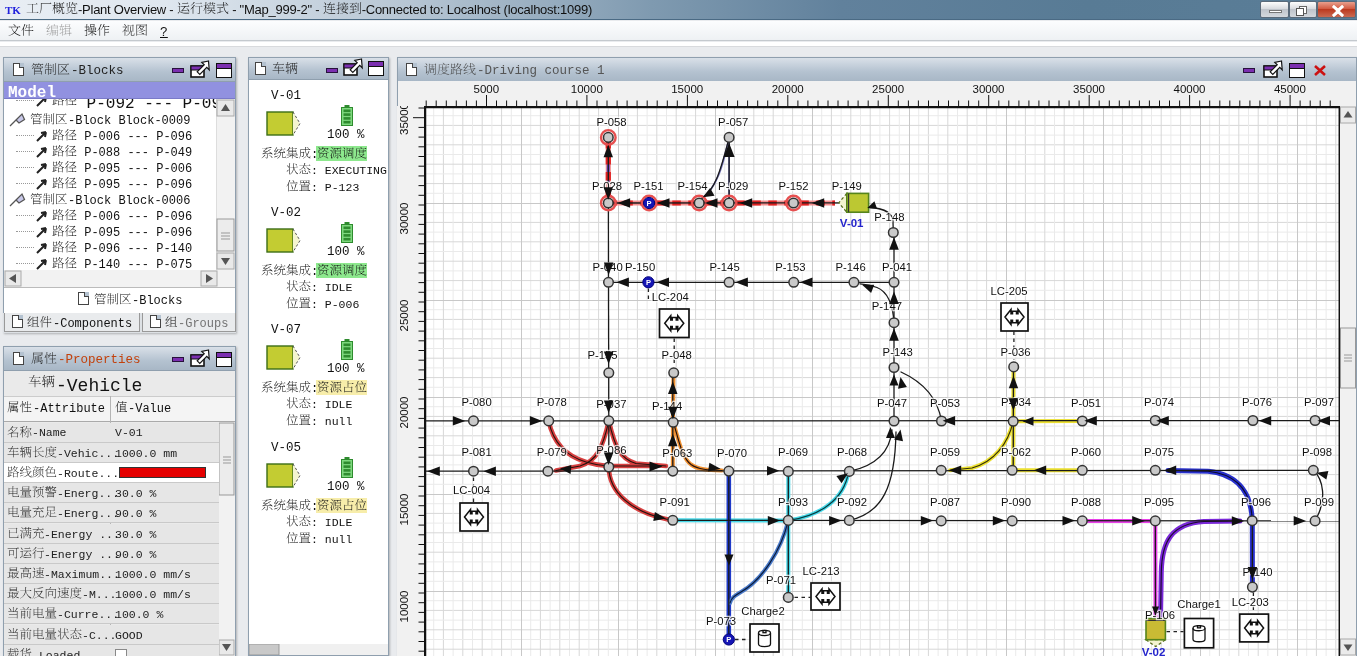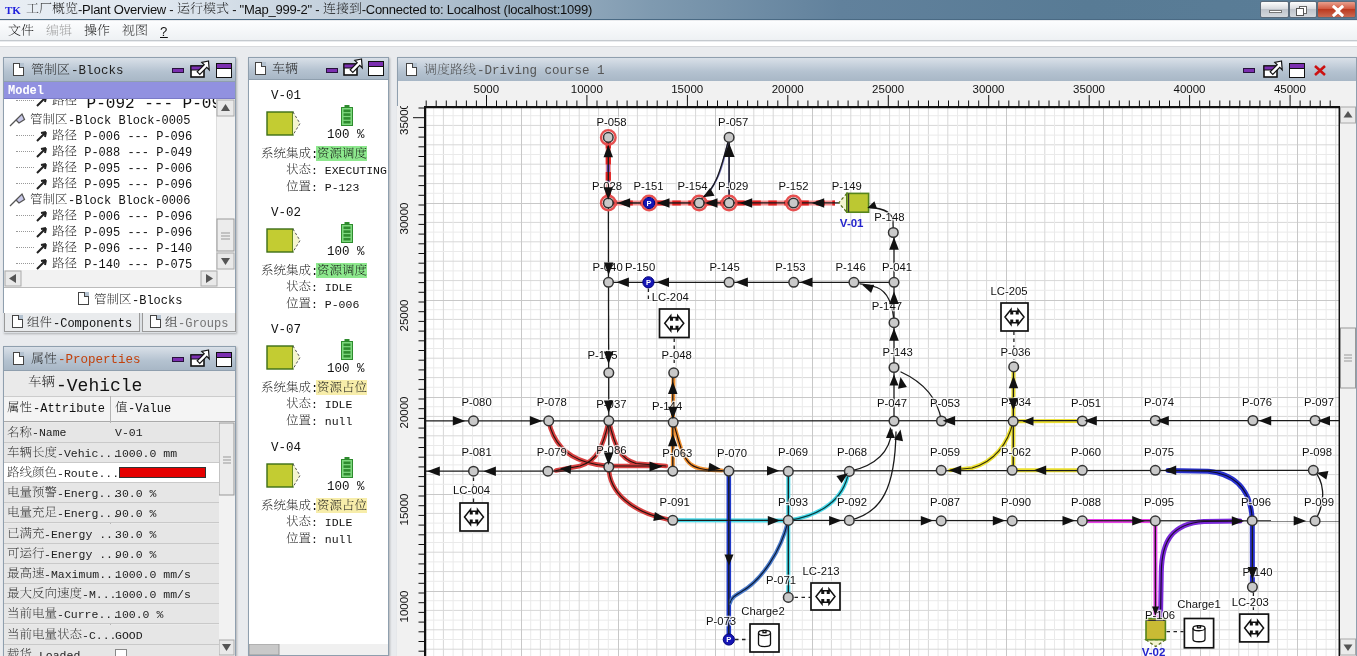--- a/index.html
+++ b/index.html
@@ -147,41 +147,41 @@
   </svg>
 <div class="abs mono" style="left:71px;top:64px;font-size:12.5px;color:#222">-Blocks</div>
 <div class="pdash" style="left:172px;top:68px"></div>
 <svg class="prest" style="left:190px;top:60px" width="21" height="20">
     <rect x="1" y="6" width="13" height="11" fill="#fff" stroke="#111" stroke-width="1.6"></rect>
     <rect x="1" y="6" width="13" height="4" fill="#7b2fb0" stroke="#111"></rect>
     <polygon points="18.5,1 11.8,2.4 14.2,4.8 7.2,11.8 9.8,14.4 16.8,7.4 19.2,9.8" fill="#fff" stroke="#111" stroke-width="1.2"></polygon>
   </svg>
 <div class="pmax" style="left:216px;top:63px"></div>
 <div class="abs" style="left:4px;top:82px;width:231px;height:17px;background:#9191e0;border-bottom:1px solid #7a7ac8"></div>
-<div class="abs mono" style="left:8px;top:84px;font-size:12px;font-weight:bold;color:#fff">Model</div>
+<div class="abs mono" style="left:8px;top:84px;font-size:16px;font-weight:bold;color:#fff">Model</div>
 <div class="abs" style="left:4px;top:99px;width:231px;height:171px;background:#fff;overflow:hidden" id="tree"></div>
 <div class="abs" style="left:4px;top:99px;width:212px;height:171px;overflow:hidden">
     <svg class="abs" style="left:31px;top:-6.0px" width="16" height="16">
       <path d="M2 13 L11 4 M11 4 L6 5 M11 4 L10 9" stroke="#222" stroke-width="2" fill="none"></path>
     </svg>
     <div class="abs" style="left:12px;top:1.0px;width:18px;border-top:1px dotted #999"></div>
     <svg style="position:absolute;left:48px;top:-5.0px;overflow:visible;" width="25" height="14" fill="#111">
       <use href="#g8DEF" transform="translate(0.0 10.5) scale(0.125)"></use>
       <use href="#g5F84" transform="translate(12.5 10.5) scale(0.125)"></use>
     </svg>
     <div class="abs mono" style="left:73px;top:-4.0px;font-size:16px;color:#111;white-space:pre"> P-092 --- P-093</div>
     <svg class="abs" style="left:4px;top:12.5px" width="22" height="16">
       <path d="M2 14 L8 8 M8 8 L14 2 L16.5 7.5 L11 11 Z" fill="#c8c8e8" stroke="#555" stroke-width="1.3"></path>
     </svg>
     <svg style="position:absolute;left:26px;top:13.5px;overflow:visible;" width="38" height="14" fill="#111">
       <use href="#g7BA1" transform="translate(0.0 10.5) scale(0.125)"></use>
       <use href="#g5236" transform="translate(12.5 10.5) scale(0.125)"></use>
       <use href="#g533A" transform="translate(25.0 10.5) scale(0.125)"></use>
     </svg>
-    <div class="abs mono" style="left:64px;top:14.5px;font-size:12px;color:#111;white-space:pre">-Block Block-0005</div>
+    <div class="abs mono" style="left:64px;top:14.5px;font-size:12px;color:#111;white-space:pre">-Block Block-0009</div>
     <svg class="abs" style="left:31px;top:28.599999999999994px" width="16" height="16">
       <path d="M2 13 L11 4 M11 4 L6 5 M11 4 L10 9" stroke="#222" stroke-width="2" fill="none"></path>
     </svg>
     <div class="abs" style="left:12px;top:35.599999999999994px;width:18px;border-top:1px dotted #999"></div>
     <svg style="position:absolute;left:48px;top:29.599999999999994px;overflow:visible;" width="25" height="14" fill="#111">
       <use href="#g8DEF" transform="translate(0.0 10.5) scale(0.125)"></use>
       <use href="#g5F84" transform="translate(12.5 10.5) scale(0.125)"></use>
     </svg>
     <div class="abs mono" style="left:73px;top:30.599999999999994px;font-size:12px;color:#111;white-space:pre"> P-006 --- P-096</div>
     <svg class="abs" style="left:31px;top:44.69999999999999px" width="16" height="16">
@@ -568,21 +568,21 @@
 <svg style="position:absolute;left:286px;top:397.4px;overflow:visible;" width="25" height="14" fill="#111">
     <use href="#g72B6" transform="translate(0.0 10.5) scale(0.125)"></use>
     <use href="#g6001" transform="translate(12.5 10.5) scale(0.125)"></use>
   </svg>
 <div class="abs mono" style="left:311px;top:398px;font-size:11.5px;color:#111">: IDLE</div>
 <svg style="position:absolute;left:286px;top:414.4px;overflow:visible;" width="25" height="14" fill="#111">
     <use href="#g4F4D" transform="translate(0.0 10.5) scale(0.125)"></use>
     <use href="#g7F6E" transform="translate(12.5 10.5) scale(0.125)"></use>
   </svg>
 <div class="abs mono" style="left:311px;top:415px;font-size:11.5px;color:#111">: null</div>
-<div class="abs mono" style="left:271px;top:441px;font-size:12.5px;color:#111">V-04</div>
+<div class="abs mono" style="left:271px;top:441px;font-size:12.5px;color:#111">V-05</div>
 <svg class="abs" style="left:258px;top:455px" width="51" height="41">
     <rect x="0" y="0" width="51" height="41" fill="#fff"></rect>
     <rect x="9" y="9" width="26" height="23" fill="#c3cc32" stroke="#3c6e16" stroke-width="1.4"></rect>
     <path d="M35 9 L42 20.5 L35 32" fill="#f5f5cf" stroke="#555" stroke-width="1" stroke-dasharray="2.5 2"></path>
   </svg>
 <svg class="abs" style="left:341px;top:457px" width="12" height="21">
     <rect x="3.5" y="0" width="5" height="2.5" fill="#2e8b2e"></rect>
     <rect x="0.5" y="2.5" width="11" height="18" fill="#7ed87e" stroke="#2e8b2e" stroke-width="1"></rect>
     <g fill="#2e8b2e">
       <rect x="2.5" y="4.5" width="7" height="2.6"></rect>

